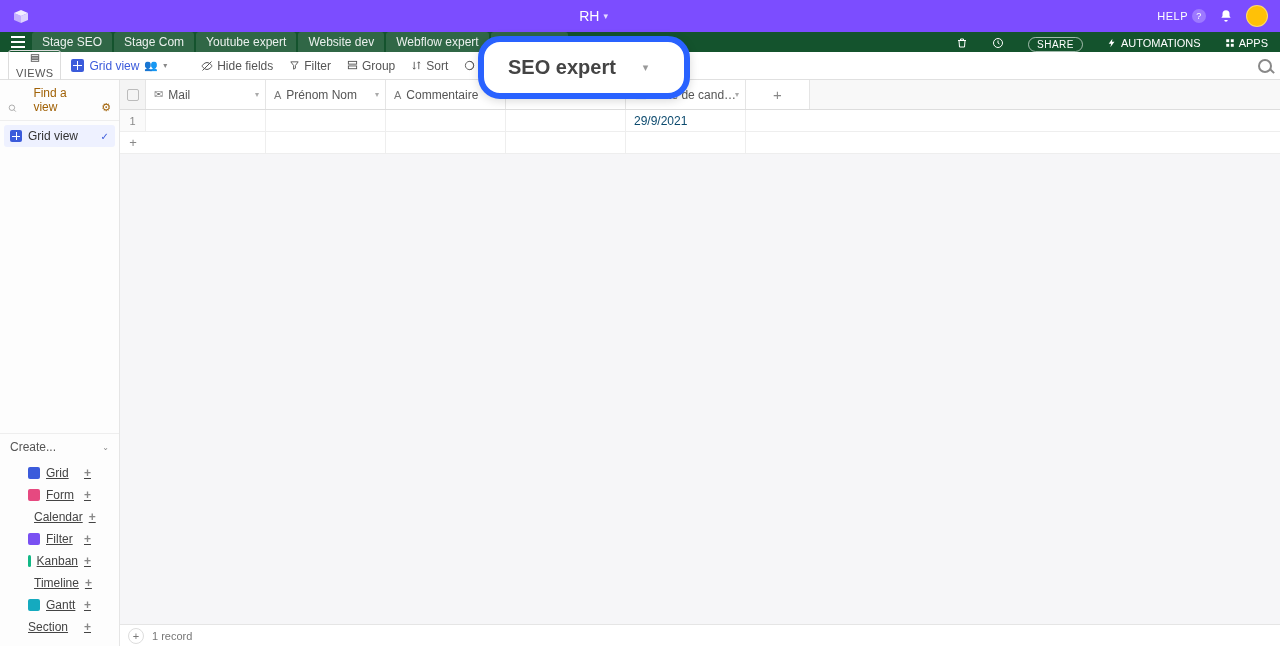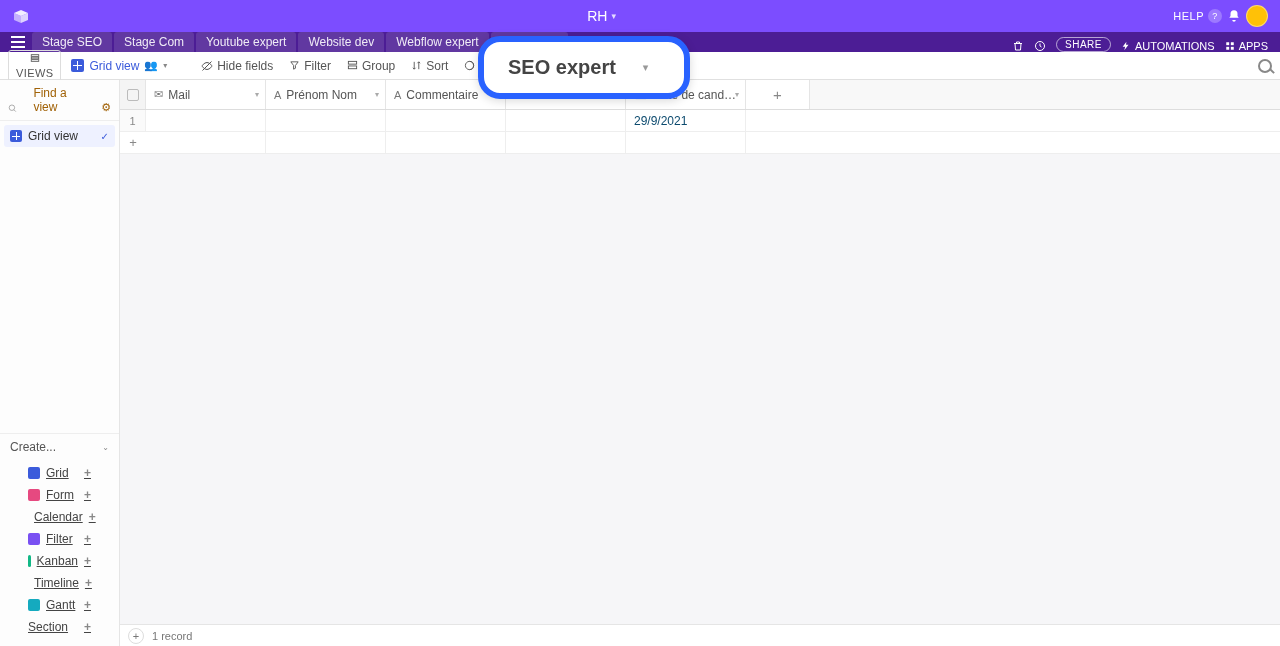--- a/index.html
+++ b/index.html
@@ -10,47 +10,47 @@
     background: #7c4dff;
     display: flex;
     align-items: center;
     padding: 0 12px;
     color: #fff;
   }
   .logo-box { width: 18px; height: 18px; display: flex; align-items: center; justify-content: center; }
   .spacer { flex: 1; }
   .base-title { font-weight: 500; font-size: 14px; display: flex; align-items: center; gap: 4px; cursor: pointer; }
   .base-title .chev { font-size: 9px; opacity: 0.8; }
-  .header-right { display: flex; align-items: center; gap: 4px; }
+  .header-right { display: flex; align-items: center; gap: 12px; }
   .help-link { font-size: 11px; letter-spacing: 0.5px; display: flex; align-items: center; gap: 4px; cursor: pointer; }
   .help-circle { width: 14px; height: 14px; border-radius: 50%; background: rgba(255,255,255,0.25); display: flex; align-items: center; justify-content: center; font-size: 9px; }
   .bell-icon { width: 16px; height: 16px; display: flex; align-items: center; justify-content: center; cursor: pointer; }
   .avatar { width: 22px; height: 22px; border-radius: 50%; background: #ffc107; border: 1px solid rgba(255,255,255,0.4); cursor: pointer; }
 
   .tables-bar {
     height: 20px;
-    background: #4c1d95;
+    background: #14532d;
     display: flex;
     align-items: flex-end;
     padding-left: 8px;
     padding-right: 12px;
     color: #fff;
   }
   .menu-btn { width: 20px; height: 20px; display: flex; align-items: center; justify-content: center; cursor: pointer; margin-right: 4px; }
   .table-tab {
     padding: 3px 10px;
     font-size: 12px;
     color: rgba(255,255,255,0.9);
     background: rgba(255,255,255,0.12);
     border-radius: 3px 3px 0 0;
     margin-right: 2px;
     cursor: pointer;
     white-space: nowrap;
   }
-  .tables-right { display: flex; align-items: flex-end; gap: 10px; font-size: 11px; }
+  .tables-right { display: flex; align-items: flex-start; gap: 24px; font-size: 11px; }
   .tables-right .item { display: flex; align-items: center; gap: 4px; cursor: pointer; }
   .share-pill { border: 1px solid rgba(255,255,255,0.6); border-radius: 10px; padding: 1px 8px; font-size: 10px; letter-spacing: 0.5px; }
 
   .toolbar {
     height: 28px;
     background: #fff;
     border-bottom: 1px solid #e0e0e0;
     display: flex;
     align-items: center;
     padding: 0 8px;

